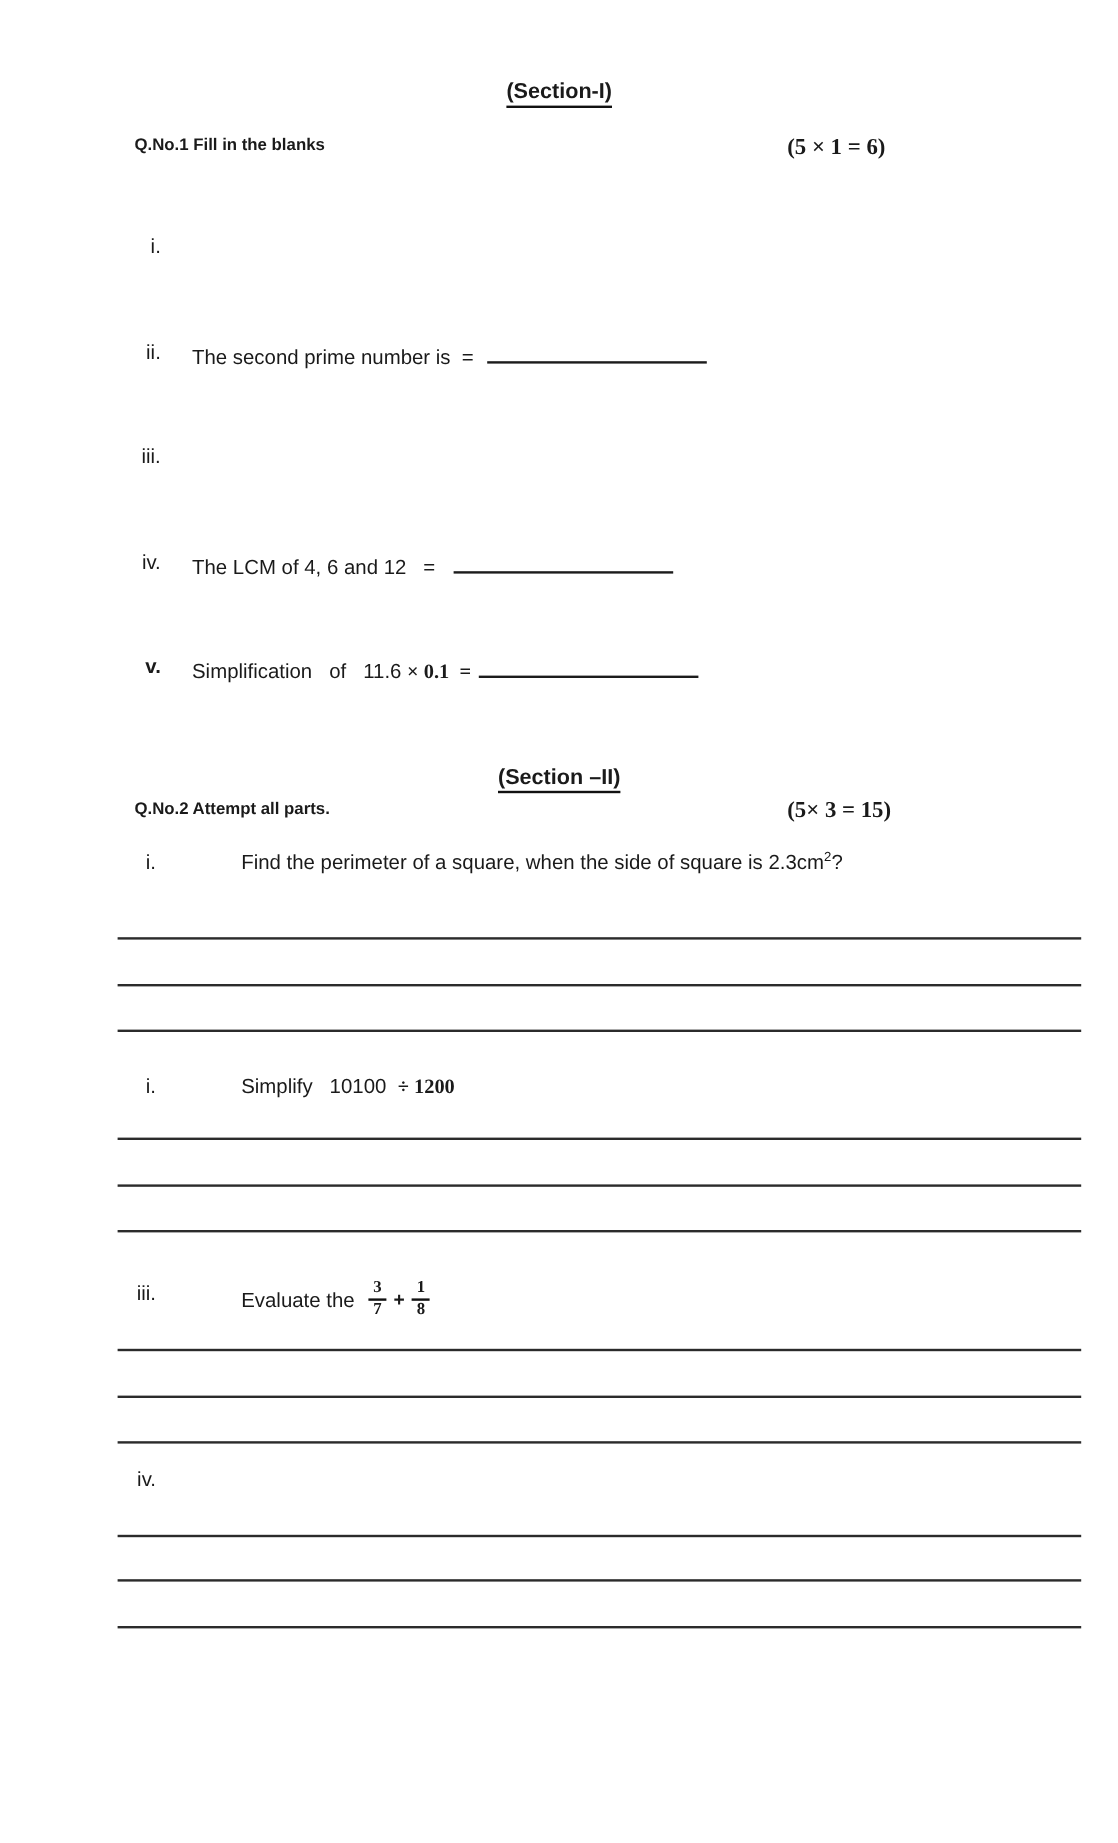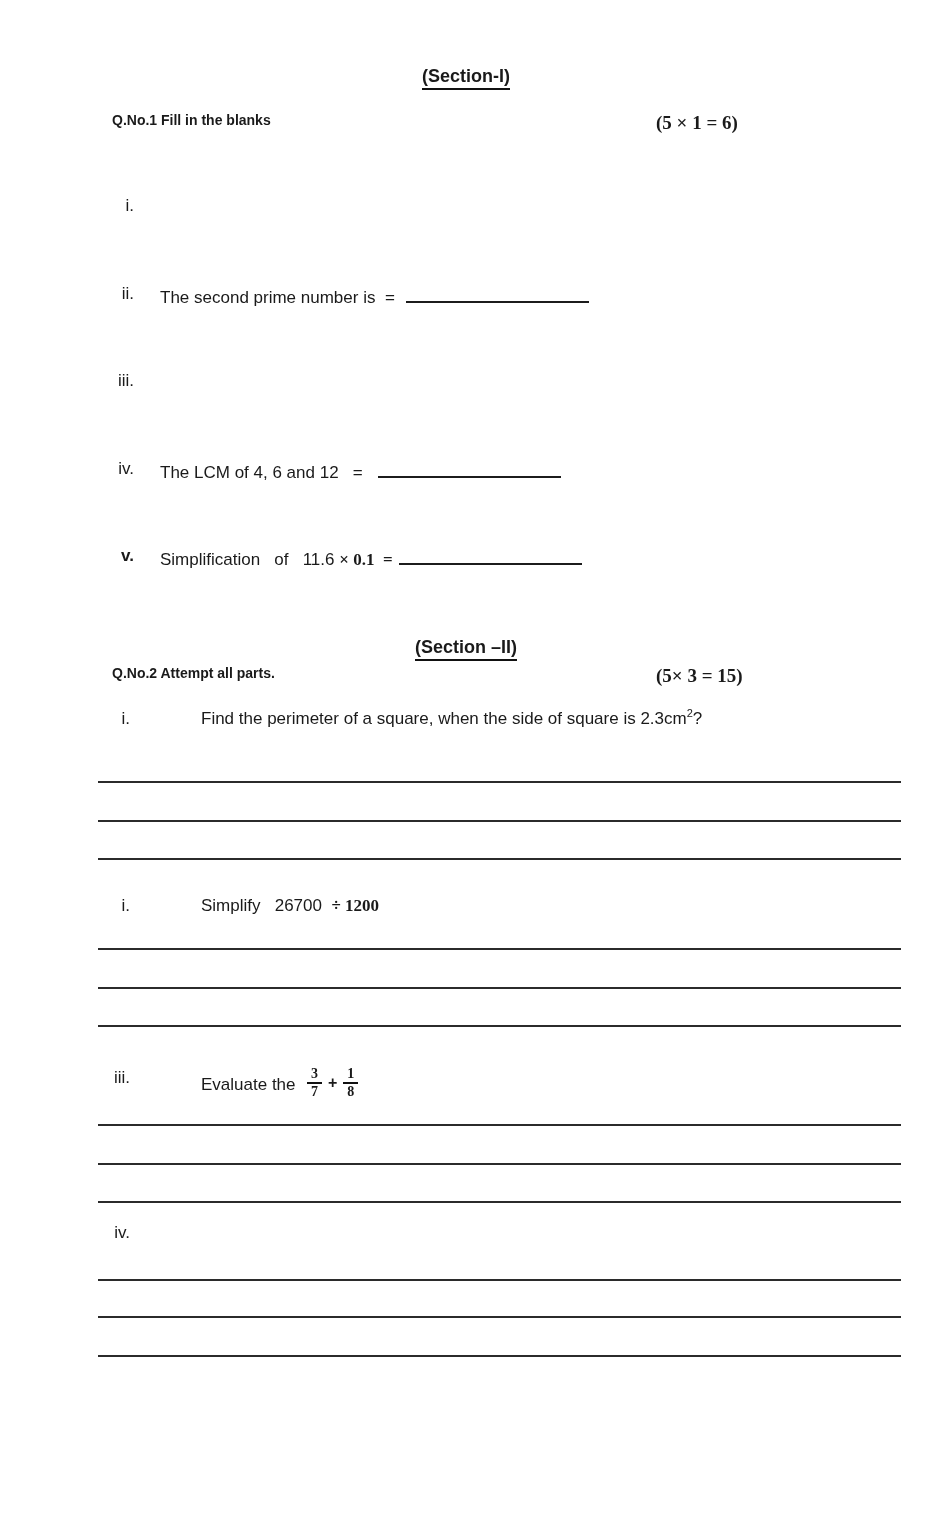--- a/index.html
+++ b/index.html
@@ -117,21 +117,21 @@
     <span class="num">i.</span>
     <span class="row-text"><span class="txt">Find the perimeter of a square, when the side of square is 2.3cm</span><sup class="pow">2</sup><span class="txt">?</span></span>
   </div>
 
   <div class="ans-line" style="top:781px"></div>
   <div class="ans-line" style="top:820px"></div>
   <div class="ans-line" style="top:858px"></div>
 
   <div class="abs q2" style="top:896px; height:26px">
     <span class="num">i.</span>
-    <span class="row-text"><span class="txt">Simplify   26700  </span><span class="math">÷ 1200</span></span>
+    <span class="row-text"><span class="txt">Simplify   10100  </span><span class="math">÷ 1200</span></span>
   </div>
 
   <div class="ans-line" style="top:948px"></div>
   <div class="ans-line" style="top:987px"></div>
   <div class="ans-line" style="top:1025px"></div>
 
   <div class="abs q2" style="top:1062px; height:40px">
     <span class="num" style="top:6px">iii.</span>
     <span class="row-text" style="top:6px"><span class="txt">Evaluate the  </span><span class="frac">
           <span class="fnum">3</span>

